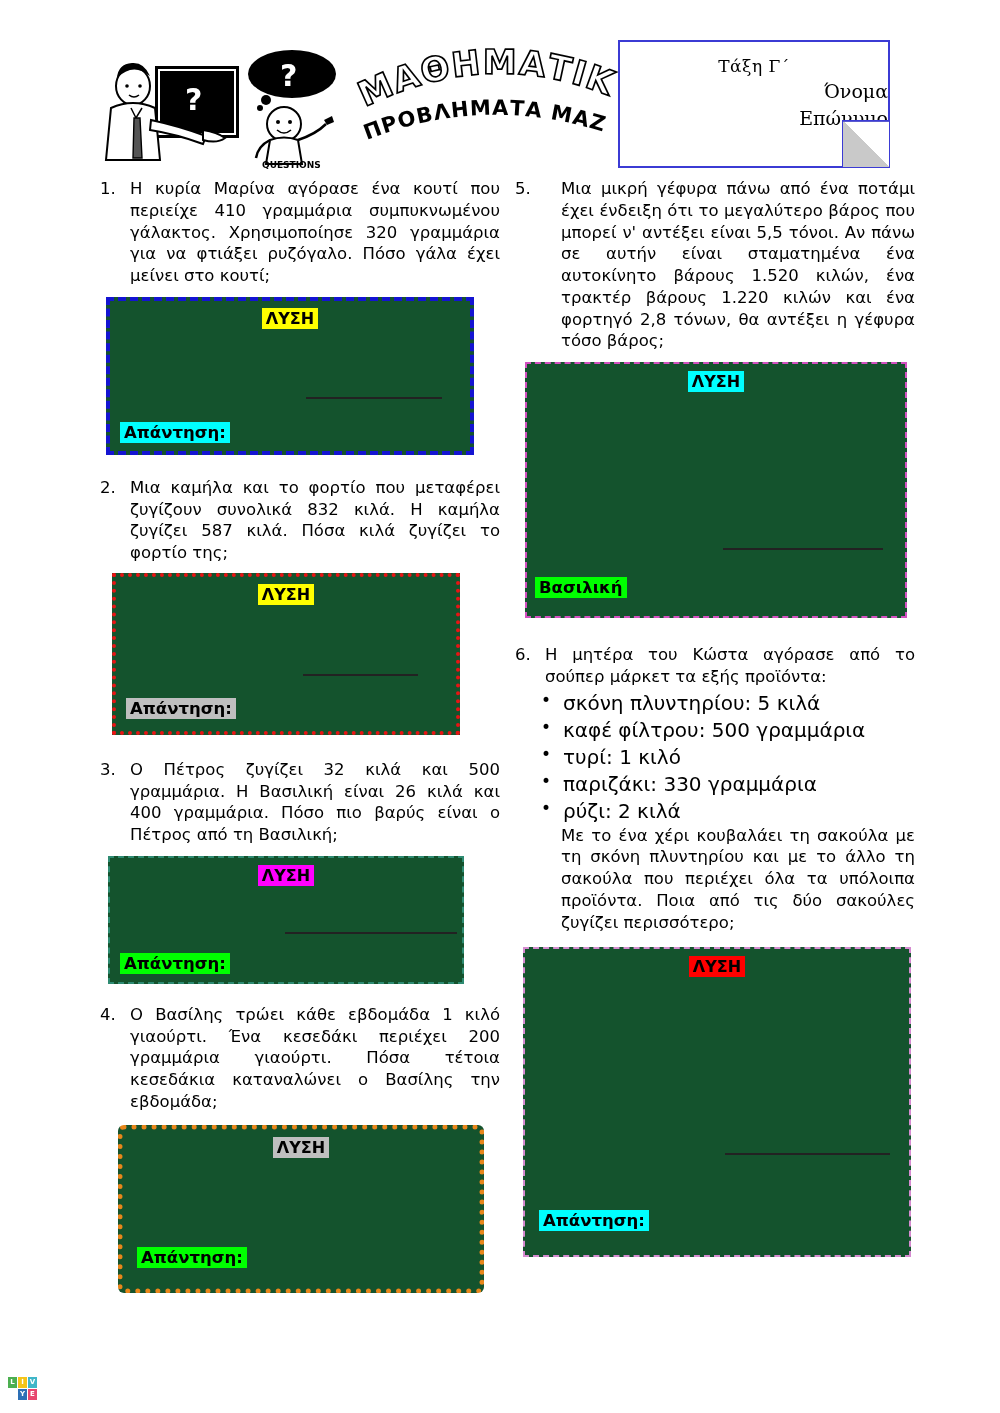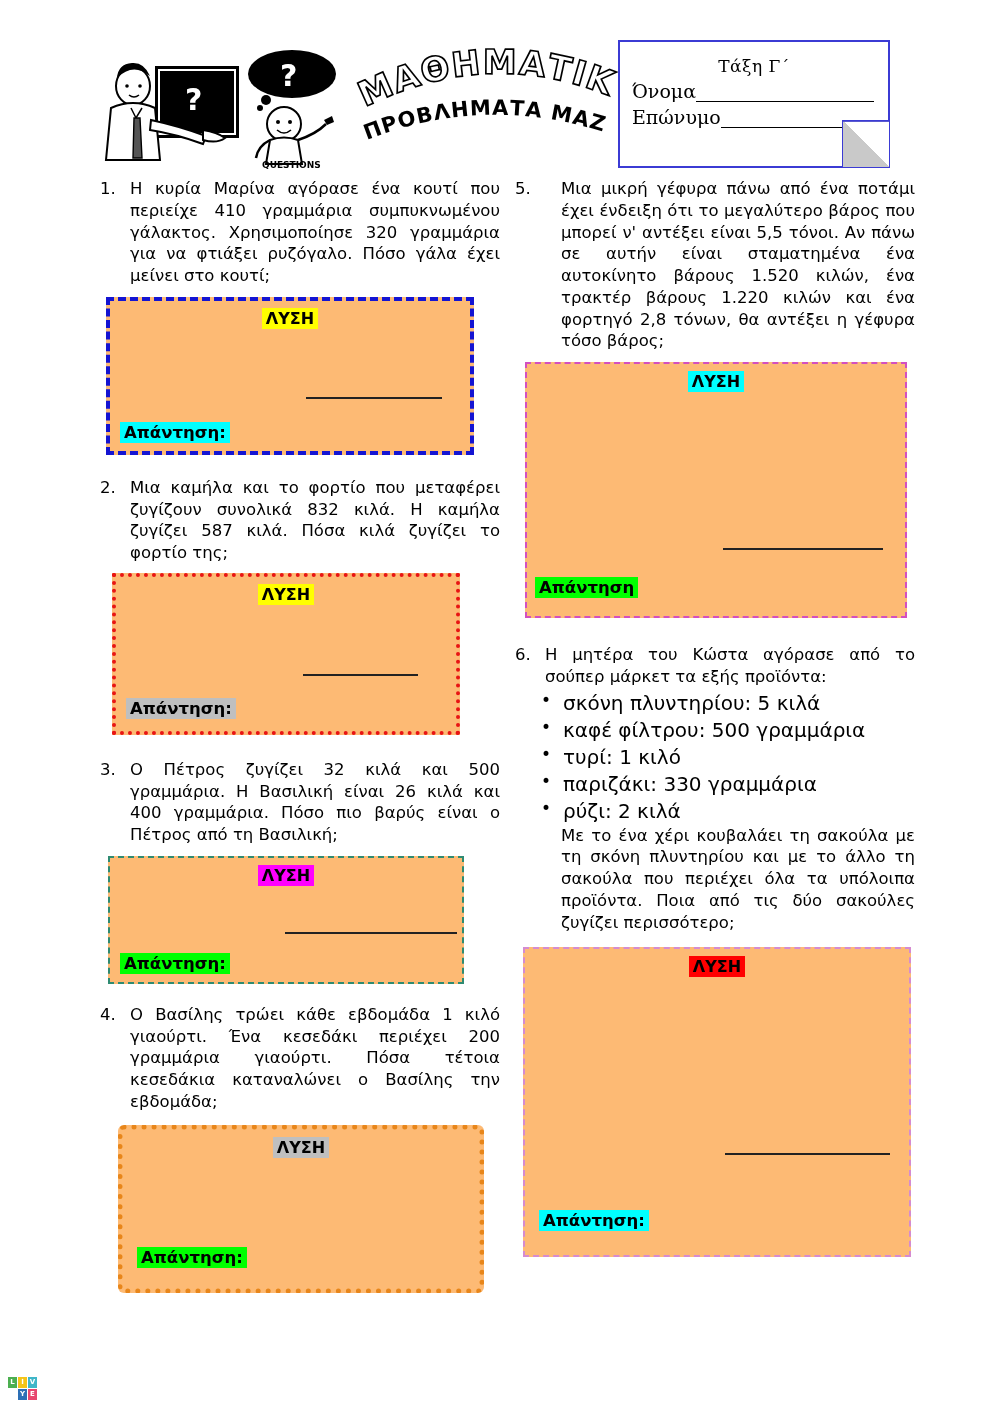--- a/index.html
+++ b/index.html
@@ -18,21 +18,21 @@
   .namebox{
     position:absolute;left:618px;top:40px;width:272px;height:128px;
     border:2px solid #3b3bd4;background:#fff;box-sizing:border-box;
   }
   .namebox .klass{
     text-align:center;font-family:"DejaVu Serif","Liberation Serif",serif;
     font-size:17px;margin-top:14px;letter-spacing:.5px;
   }
   .namebox .fieldrow{
     font-family:"DejaVu Serif","Liberation Serif",serif;font-size:19px;
-    margin-left:12px;margin-top:4px;display:flex;align-items:flex-end;
+    margin-left:12px;margin-top:4px;display:flex;align-items:flex-end;flex-direction:column;
   }
   .namebox .fieldrow .lbl{white-space:nowrap;}
   .namebox .fieldrow .rule{
     flex:1;border-bottom:1px solid #000;height:18px;margin-right:14px;
   }
   .fold{
     position:absolute;right:-1px;bottom:-1px;width:46px;height:46px;
     background:linear-gradient(225deg,#ffffff 0 50%,#c9c9c9 50% 100%);
     border-left:1px solid #3b3bd4;border-top:1px solid #3b3bd4;
     transform:rotate(0deg);
@@ -53,21 +53,21 @@
   .qnum.wide{width:46px;flex:0 0 46px;}
   .qtext{flex:1;text-align:justify;text-justify:inter-word;}
   ul.prodlist{list-style:none;margin:2px 0 0 0;padding:0;font-size:20px;line-height:1.35;}
   ul.prodlist li{position:relative;padding-left:48px;}
   ul.prodlist li:before{
     content:"\2022";position:absolute;left:26px;top:-1px;font-size:17px;
   }
   .tail{font-size:16.5px;line-height:1.32;text-align:justify;margin-left:46px;}
 
   
-  .solbox{position:relative;box-sizing:border-box;background:#fdba74;}
+  .solbox{position:relative;box-sizing:border-box;background:#14532d;}
   .sol-title{text-align:center;font-weight:bold;font-size:16px;padding-top:8px;}
   .hl{padding:1px 4px;}
   .ans{position:absolute;left:10px;font-weight:bold;font-size:16.5px;}
   .answer-line{position:absolute;height:0;border-top:2px solid #222;}
 
   .b1{border:4px dashed #1414d2;}
   .b2{border:4px dotted #e81414;}
   .b3{border:2px dashed #2e8b72;}
   .b4{border:5px dotted #e8861a;}
   .b5{border:2px dashed #d34fc0;}
@@ -217,21 +217,21 @@
       <div class="qrow">
         <span class="qnum wide">5.</span>
         <span class="qtext">Μια μικρή γέφυρα πάνω από ένα ποτάμι έχει ένδειξη ότι το μεγαλύτερο βάρος που μπορεί ν' αντέξει είναι 5,5 τόνοι. Αν πάνω σε αυτήν είναι σταματημένα ένα αυτοκίνητο βάρους 1.520 κιλών, ένα τρακτέρ βάρους 1.220 κιλών και ένα φορτηγό 2,8 τόνων, θα αντέξει η γέφυρα τόσο βάρος;</span>
       </div>
       <div class="solbox b5" style="height:256px;margin-top:10px;width:382px;margin-left:10px;">
         <div class="sol-title">
           <span class="hl" style="background:#00ffff;">ΛΥΣΗ</span>
         </div>
         <div class="answer-line" style="left:196px;top:184px;width:160px;"></div>
         <div class="ans" style="top:214px;left:8px;">
-          <span class="hl" style="background:#00ff00;">Απάντηση</span>
+          <span class="hl" style="background:#00ff00;">Βασιλική</span>
         </div>
       </div>
     </div>
 
     <div class="prob" style="margin-top:26px;">
       <div class="qrow">
         <span class="qnum">6.</span>
         <span class="qtext">Η μητέρα του Κώστα αγόρασε από το σούπερ μάρκετ τα εξής προϊόντα:</span>
       </div>
       <ul class="prodlist">

